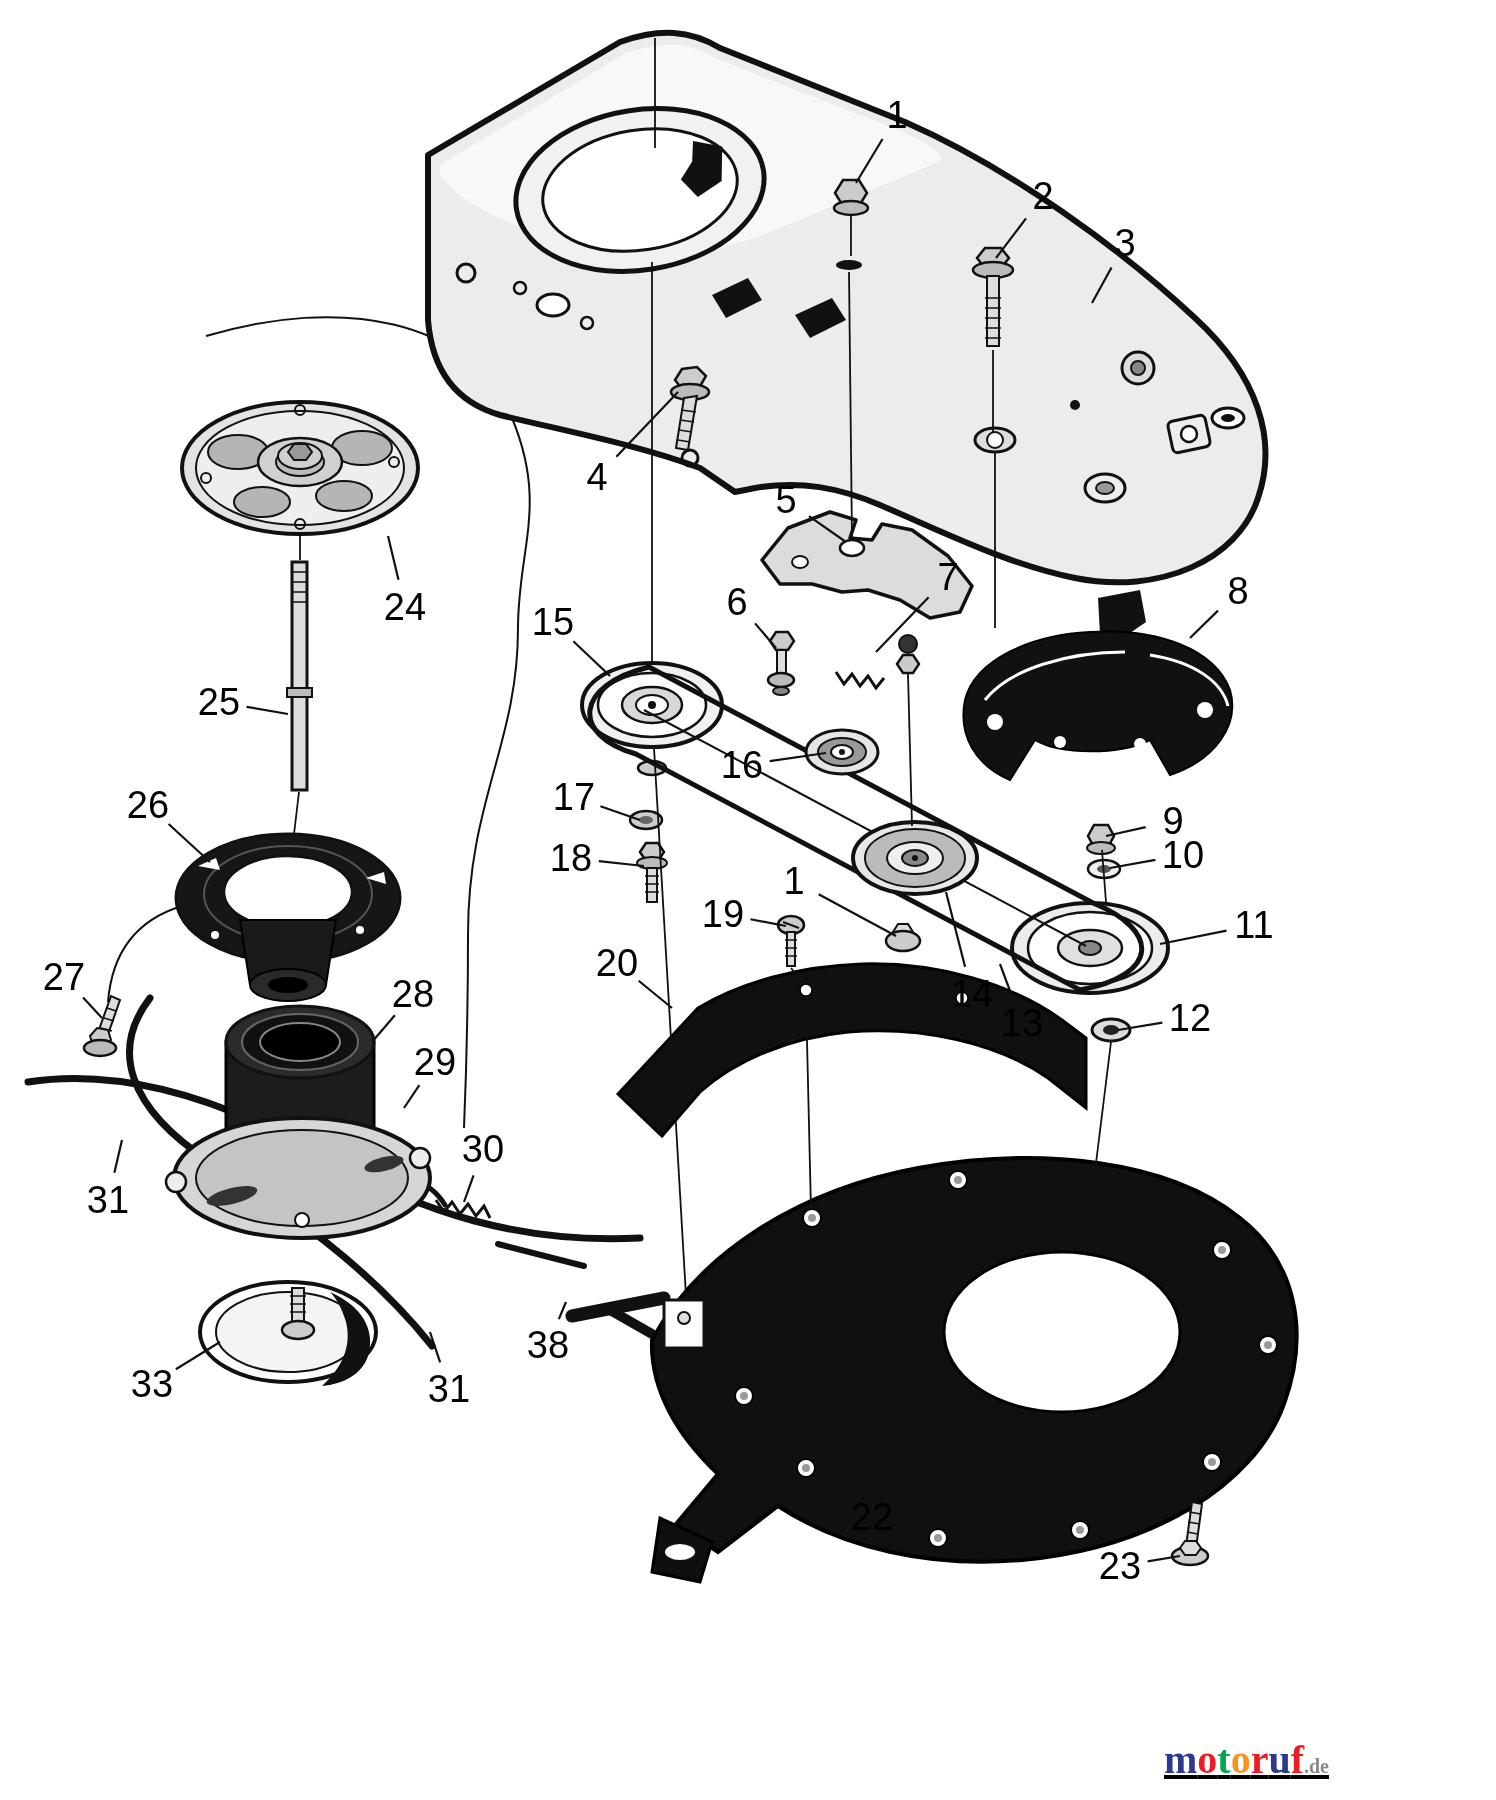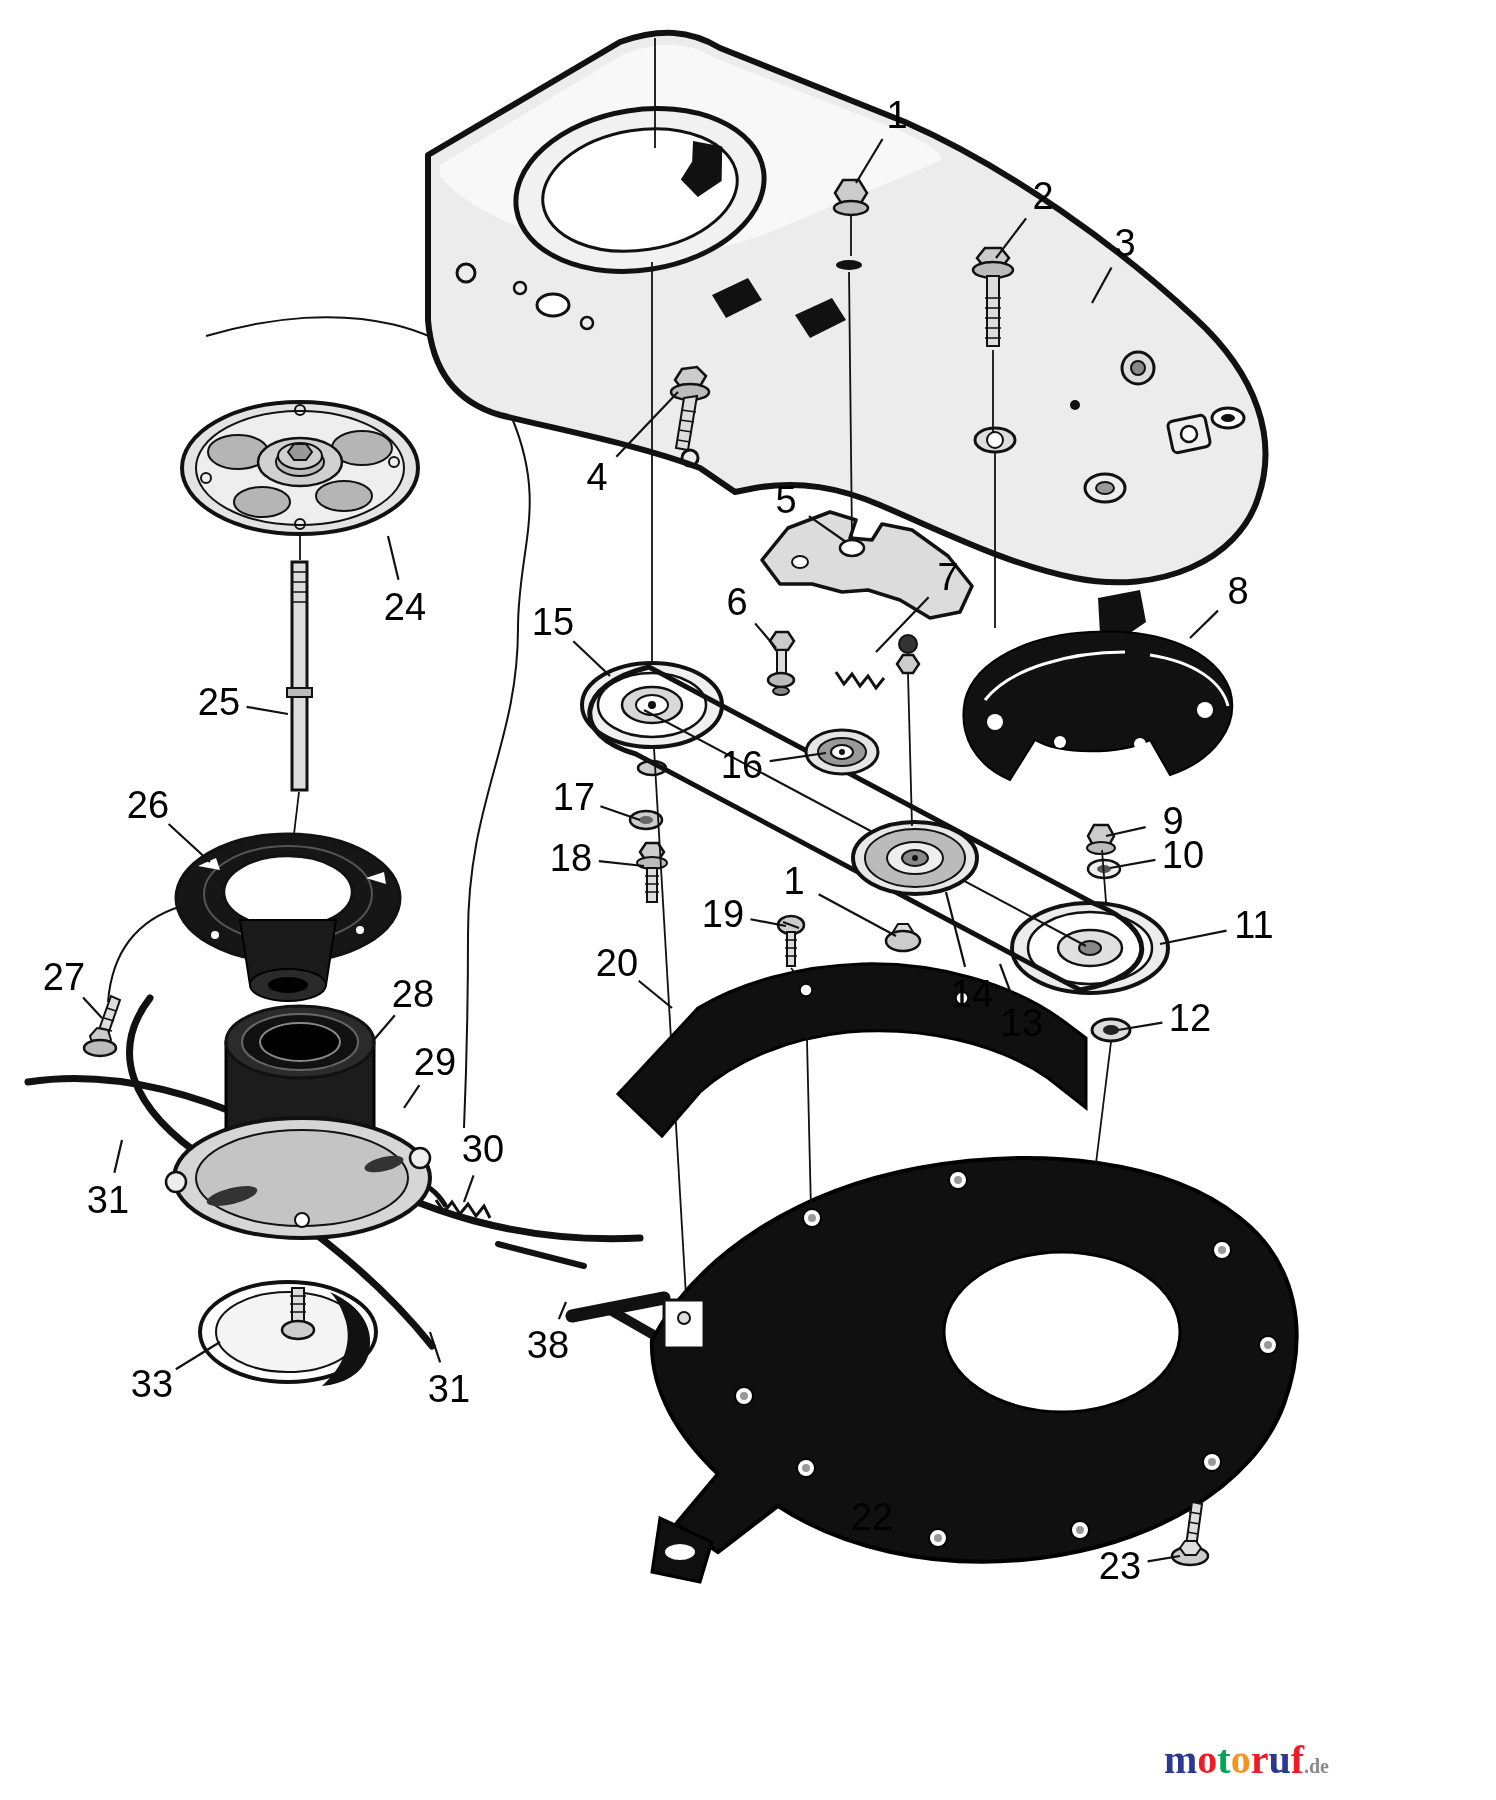--- a/index.html
+++ b/index.html
@@ -3,21 +3,21 @@
 <meta charset="utf-8">
 <style>
   html,body{margin:0;padding:0;background:#fff;}
   #stage{position:relative;width:1496px;height:1800px;background:#fff;overflow:hidden;
          font-family:"Liberation Sans",sans-serif;}
   #art,#callout-layer{position:absolute;left:0;top:0;width:1496px;height:1800px;}
   .callout-num{font-family:"Liberation Sans",sans-serif;font-size:38px;fill:#000;text-anchor:middle;}
   .leader{stroke:#111;stroke-width:2.2;fill:none;}
   .outline{stroke:#111;fill:none;}
   .watermark{position:absolute;left:1164px;top:1736px;font-family:"Liberation Serif",serif;
-             font-weight:bold;font-size:40px;letter-spacing:0px;white-space:nowrap;}
+             font-weight:bold;font-size:40px;letter-spacing:0px;white-space:nowrap;text-decoration:underline;}
   .watermark .sfx{font-size:20px;font-weight:bold;}
 </style>
 </head>
 <body>
 
 <div id="stage">
 
   <svg id="art" viewBox="0 0 1496 1800">
 
     <g stroke="#111" stroke-width="2" fill="none">

